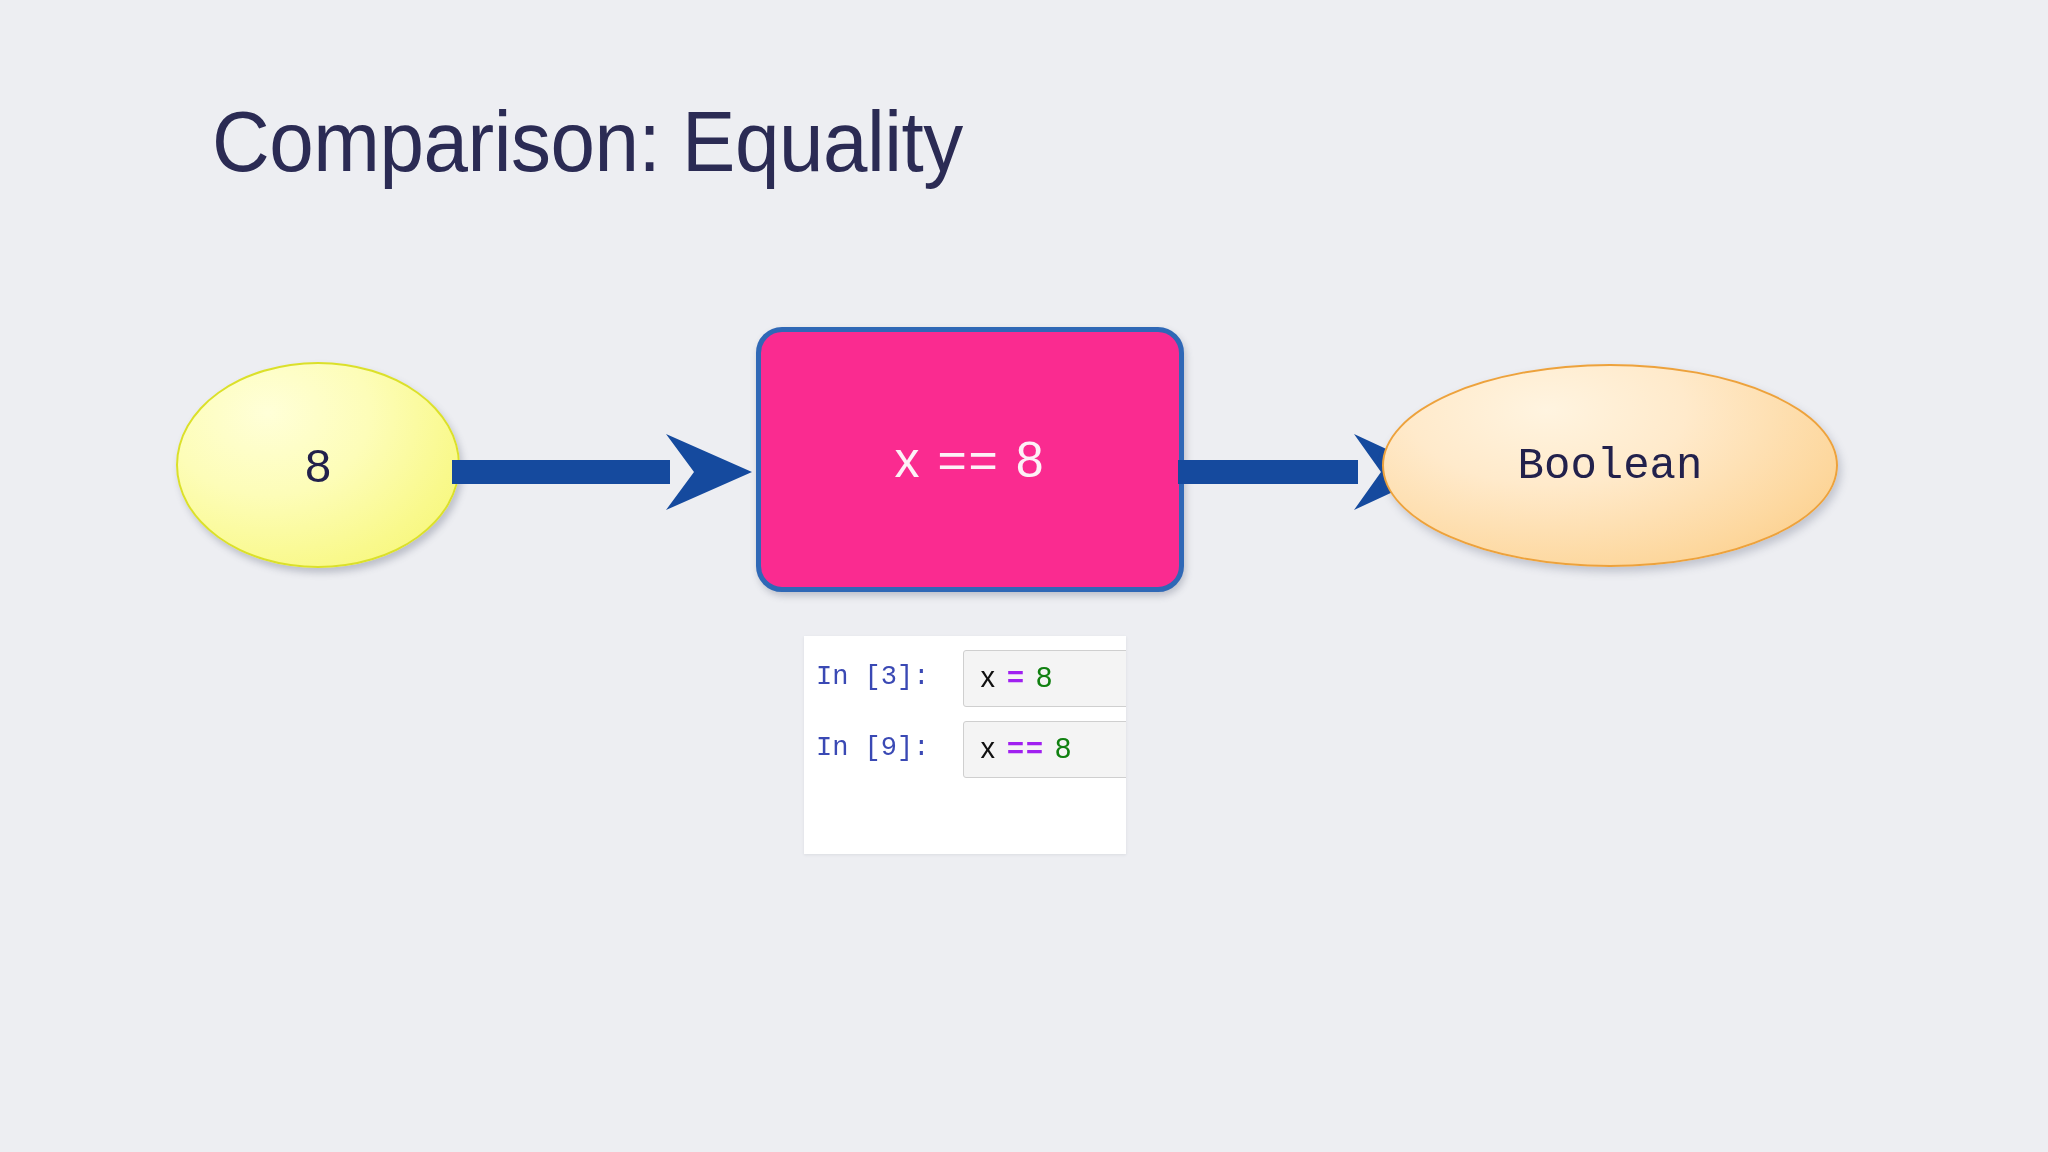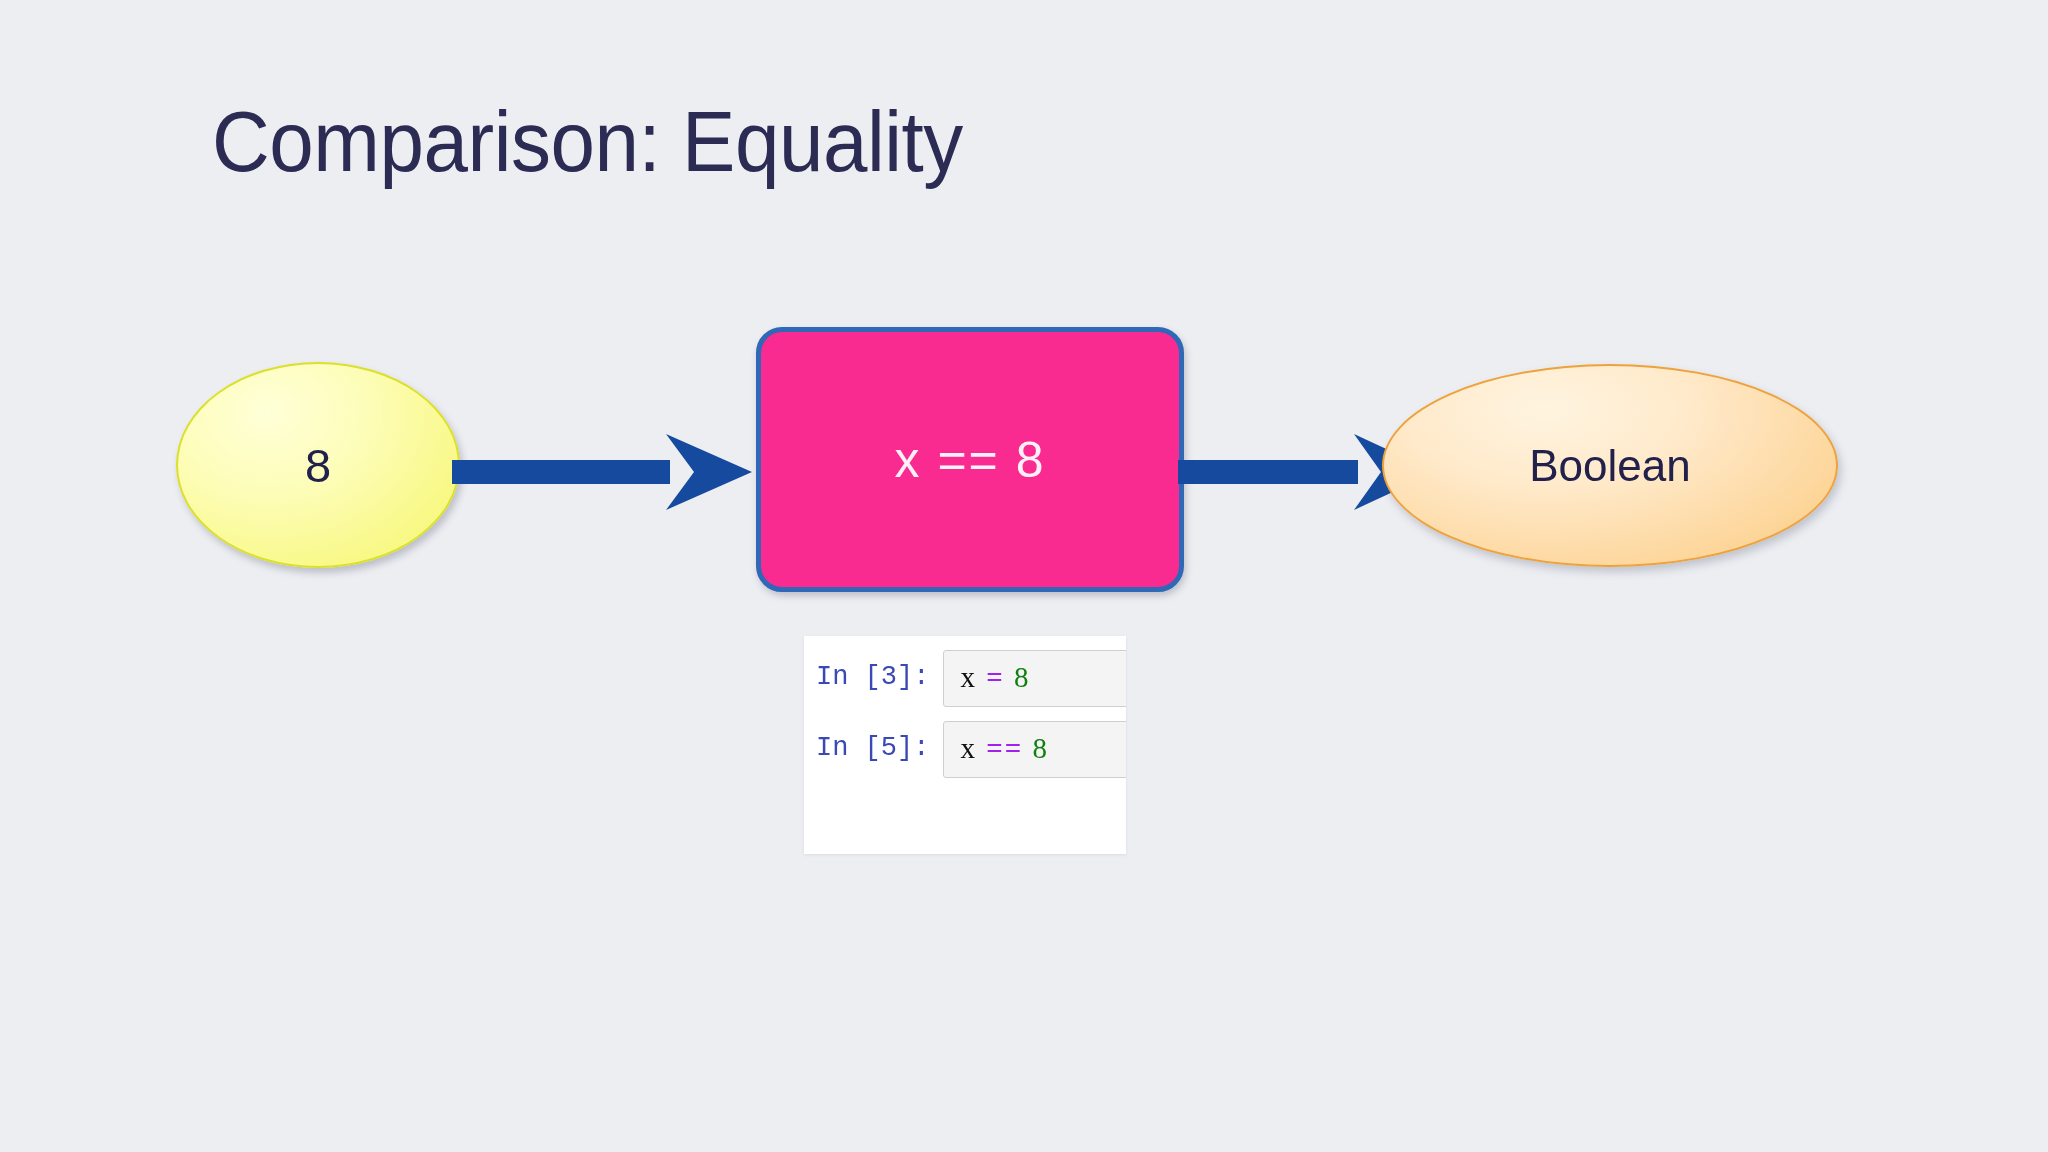--- a/index.html
+++ b/index.html
@@ -86,21 +86,21 @@
     height: 203px;
     border-radius: 50%;
     background: radial-gradient(ellipse at 36% 22%,
                  #fff4e0 0%, #ffeacb 34%, #fdd79d 74%, #f9c87f 100%);
     border: 2px solid #eda23c;
     box-shadow: 3px 5px 8px rgba(80,85,110,0.28);
   }
   #node-output .node-label {
     font-size: 44px;
     color: #22214c;
-    font-family: Liberation Sans, sans-serif;
+    font-family: Liberation Mono, monospace;
   }
 
   
   .arrow {
     position: absolute;
     top: 428px;
     height: 88px;
   }
   #arrow-1 { left: 452px;  width: 300px; }
   #arrow-2 { left: 1178px; width: 258px; }
@@ -129,23 +129,24 @@
     color: #3a49b4;
     padding: 12px 14px 0 12px;
     letter-spacing: 0px;
   }
   .nb-code {
     background: #f4f4f4;
     border: 1px solid #cfcfcf;
     border-radius: 3px;
     padding: 10px 16px 12px 16px;
     min-width: 230px;
-    font-family: Liberation Serif, serif;
+    font-family: Liberation Sans, sans-serif;
     font-size: 29px;
     letter-spacing: 2px;
+    margin-left: 20px;
   }
   .tok-name { color: #101010; }
   .tok-op   { color: #a020f0; font-weight: bold; }
   .tok-num  { color: #108010; }
 </style>
 </head>
 <body>
 
 <div id="slide">
 
@@ -182,21 +183,21 @@
     <div class="nb-cell">
       <span class="nb-prompt">In [3]:</span>
       <span class="nb-code">
         <span class="tok-name">x</span>
         <span class="tok-op">=</span>
         <span class="tok-num">8</span>
       </span>
     </div>
 
     <div class="nb-cell">
-      <span class="nb-prompt">In [5]:</span>
+      <span class="nb-prompt">In [9]:</span>
       <span class="nb-code">
         <span class="tok-name">x</span>
         <span class="tok-op">==</span>
         <span class="tok-num">8</span>
       </span>
     </div>
 
   </div>
 
 </div>

